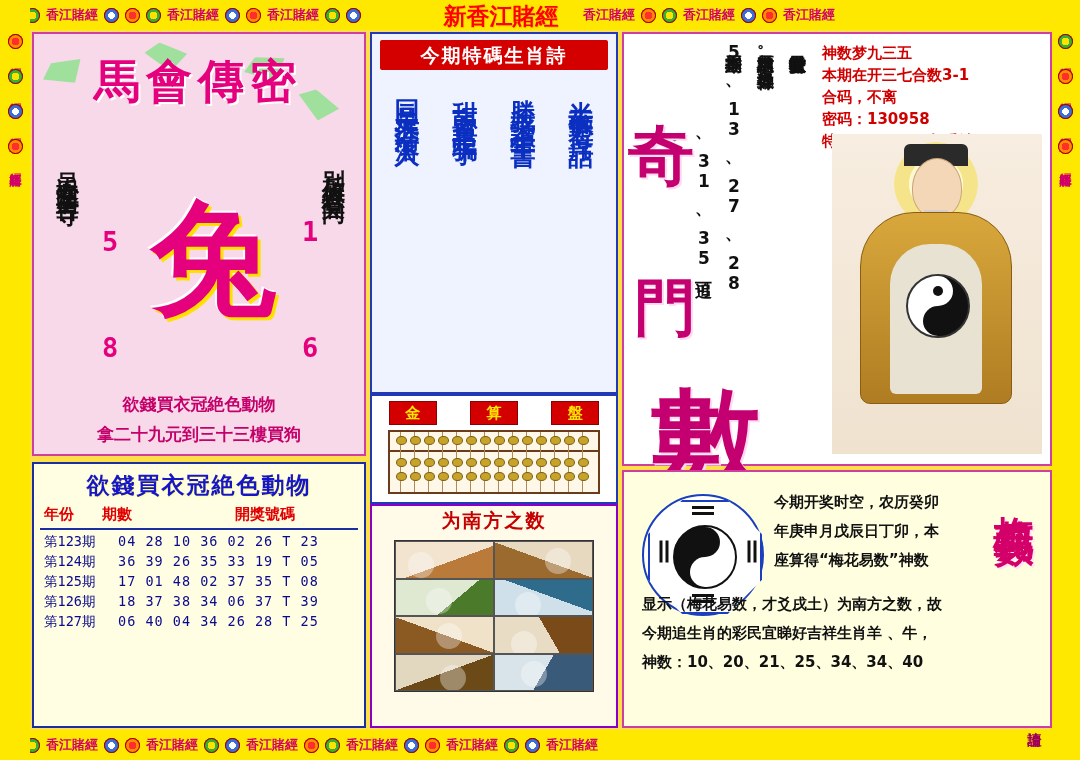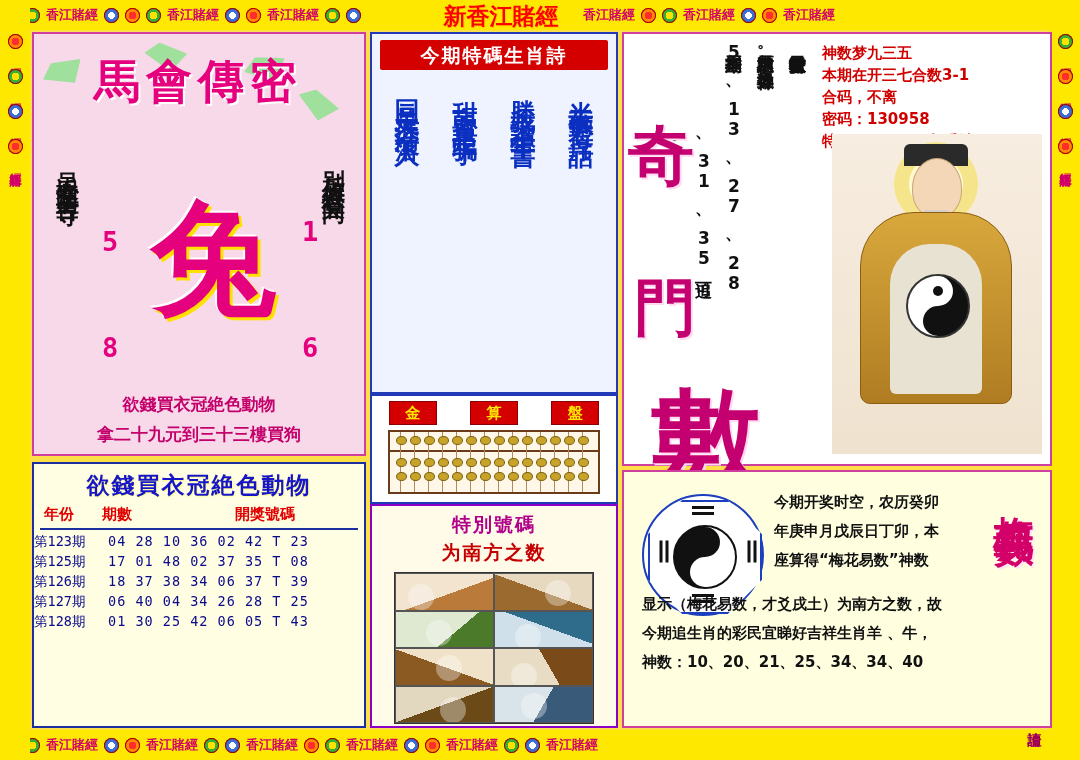--- a/index.html
+++ b/index.html
@@ -104,21 +104,21 @@
     text-shadow:1px 1px 0 #ff9;
   }
   .hist-head{
     display:flex;color:#e00000;font-weight:bold;font-size:15px;
     padding:2px 10px 2px 10px;
   }
   .hist-head .c1{width:58px;}
   .hist-head .c2{width:74px;}
   .hist-head .c3{flex:1;text-align:center;}
   .hist-row{
-    display:flex;font-size:13.5px;color:#0a0a8c;padding:1px 0;
+    display:flex;font-size:13.5px;color:#0a0a8c;padding:1px 10px;
     font-family:"DejaVu Sans Mono",monospace;white-space:nowrap;
   }
   .hist-row .rc1{width:74px;}
   .hist-row .rc2{flex:1;letter-spacing:1px;}
   .hr-line{height:2px;background:#1b2ea0;margin:2px 6px;}
 
   
   .panel-poem{
     position:absolute;left:340px;top:2px;width:244px;height:358px;
     background:#eef3ff;border:2px solid #2139b7;
@@ -366,37 +366,37 @@
     <div class="panel-history">
       <div class="hist-title">欲錢買衣冠絶色動物</div>
       <div class="hist-head">
         <div class="c1">年份</div>
         <div class="c2">期數</div>
         <div class="c3">開獎號碼</div>
       </div>
       <div class="hr-line"></div>
       <div class="hist-row">
         <div class="rc1">第123期</div>
-        <div class="rc2">04  28  10  36  02  42  T  23</div>
+        <div class="rc2">04  28  10  36  02  26  T  23</div>
+      </div>
+      <div class="hist-row">
+        <div class="rc1">第124期</div>
+        <div class="rc2">36  39  26  35  33  19  T  05</div>
       </div>
       <div class="hist-row">
         <div class="rc1">第125期</div>
         <div class="rc2">17  01  48  02  37  35  T  08</div>
       </div>
       <div class="hist-row">
         <div class="rc1">第126期</div>
         <div class="rc2">18  37  38  34  06  37  T  39</div>
       </div>
       <div class="hist-row">
         <div class="rc1">第127期</div>
         <div class="rc2">06  40  04  34  26  28  T  25</div>
-      </div>
-      <div class="hist-row">
-        <div class="rc1">第128期</div>
-        <div class="rc2">01  30  25  42  06  05  T  43</div>
       </div>
     </div>
 
     <div class="panel-poem">
       <div class="poem-banner">今期特碼生肖詩</div>
       <div class="poem-cols">
         <div class="poem-col">半夜聽君一席話</div>
         <div class="poem-col">勝我去讀十年書</div>
         <div class="poem-col">甜言蜜語是骗子</div>
         <div class="poem-col">同是天涯淪落人</div>
@@ -464,21 +464,20 @@
         <div class="bead" style="left:118px;top:40px;"></div>
           <div class="bead" style="left:132px;top:40px;"></div>
         <div class="bead" style="left:146px;top:40px;"></div>
           <div class="bead" style="left:160px;top:40px;"></div>
         <div class="bead" style="left:174px;top:40px;"></div>
           <div class="bead" style="left:188px;top:40px;"></div>
       </div>
     </div>
 
     <div class="panel-puzzle">
-      <div class="puz-t1">特別號碼</div>
       <div class="puz-t2">为南方之数</div>
       <div class="puz-grid">
         <div class="puz-cell pc-a">
             <div class="pc-dot" style="left:12px;top:10px;"></div>
           </div>
         <div class="puz-cell pc-b">
             <div class="pc-dot" style="left:50px;top:6px;"></div>
           </div>
         <div class="puz-cell pc-c">
             <div class="pc-dot" style="left:30px;top:8px;"></div>

